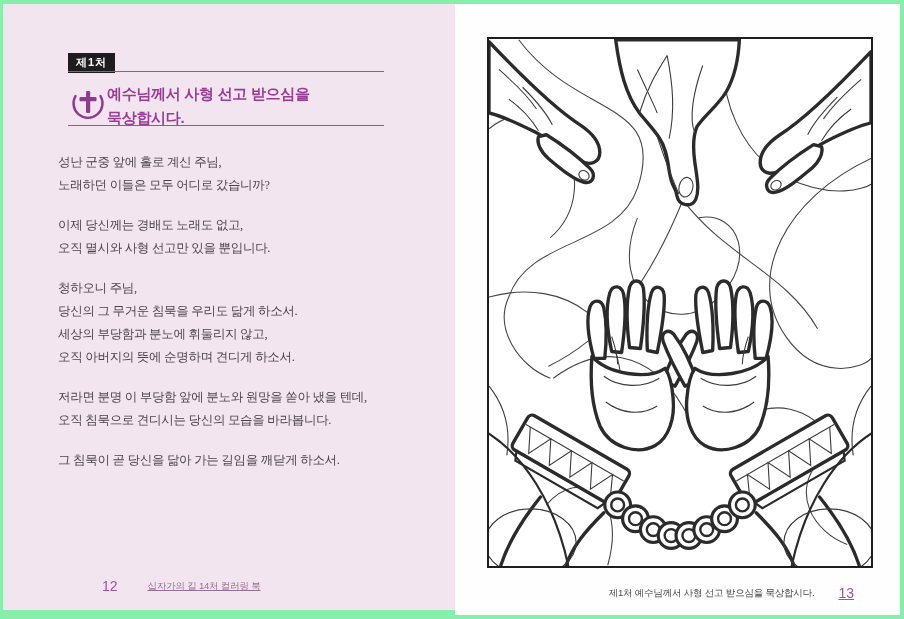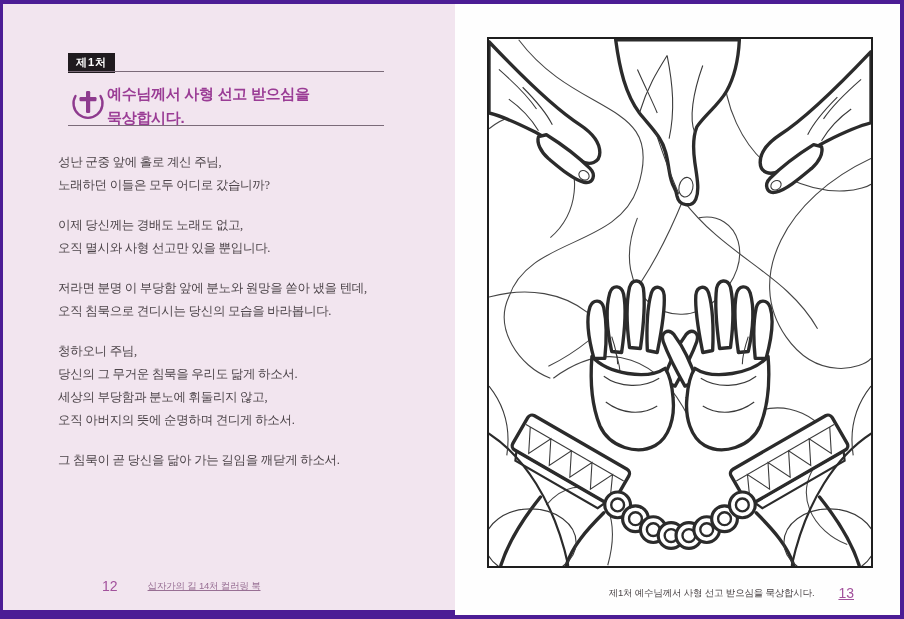--- a/index.html
+++ b/index.html
@@ -1,18 +1,18 @@
 <!DOCTYPE html>
 <html><head>
 <meta charset="utf-8">
 <style>
   * { margin:0; padding:0; box-sizing:border-box; }
   html,body { width:904px; height:619px; }
   body { font-family:"Liberation Sans", sans-serif; }
-  .screen { position:relative; width:904px; height:619px; background:#4c1d95; overflow:hidden; }
+  .screen { position:relative; width:904px; height:619px; background:#86efac; overflow:hidden; }
 
   
   .page-left {
     position:absolute; left:3px; top:4px; width:452px; height:606px;
     background:#F2E5EF;
   }
   .station-badge {
     position:absolute; left:65px; top:49px;
     background:#201B1F; color:#fff; font-size:11px; font-weight:bold;
     padding:2px 8px 3px; letter-spacing:1px;
@@ -89,28 +89,28 @@
     <div class="poem">
       <div class="stanza">
         <p>성난 군중 앞에 홀로 계신 주님,</p>
         <p>노래하던 이들은 모두 어디로 갔습니까?</p>
       </div>
       <div class="stanza">
         <p>이제 당신께는 경배도 노래도 없고,</p>
         <p>오직 멸시와 사형 선고만 있을 뿐입니다.</p>
       </div>
       <div class="stanza">
-        <p>저라면 분명 이 부당함 앞에 분노와 원망을 쏟아 냈을 텐데,</p>
-        <p>오직 침묵으로 견디시는 당신의 모습을 바라봅니다.</p>
-      </div>
-      <div class="stanza">
         <p>청하오니 주님,</p>
         <p>당신의 그 무거운 침묵을 우리도 닮게 하소서.</p>
         <p>세상의 부당함과 분노에 휘둘리지 않고,</p>
         <p>오직 아버지의 뜻에 순명하며 견디게 하소서.</p>
+      </div>
+      <div class="stanza">
+        <p>저라면 분명 이 부당함 앞에 분노와 원망을 쏟아 냈을 텐데,</p>
+        <p>오직 침묵으로 견디시는 당신의 모습을 바라봅니다.</p>
       </div>
       <div class="stanza">
         <p>그 침묵이 곧 당신을 닮아 가는 길임을 깨닫게 하소서.</p>
       </div>
     </div>
 
     <div class="pl-footer">
       <span class="pl-num">12</span>
       <span class="pl-book">십자가의 길 14처 컬러링 북</span>
     </div>

